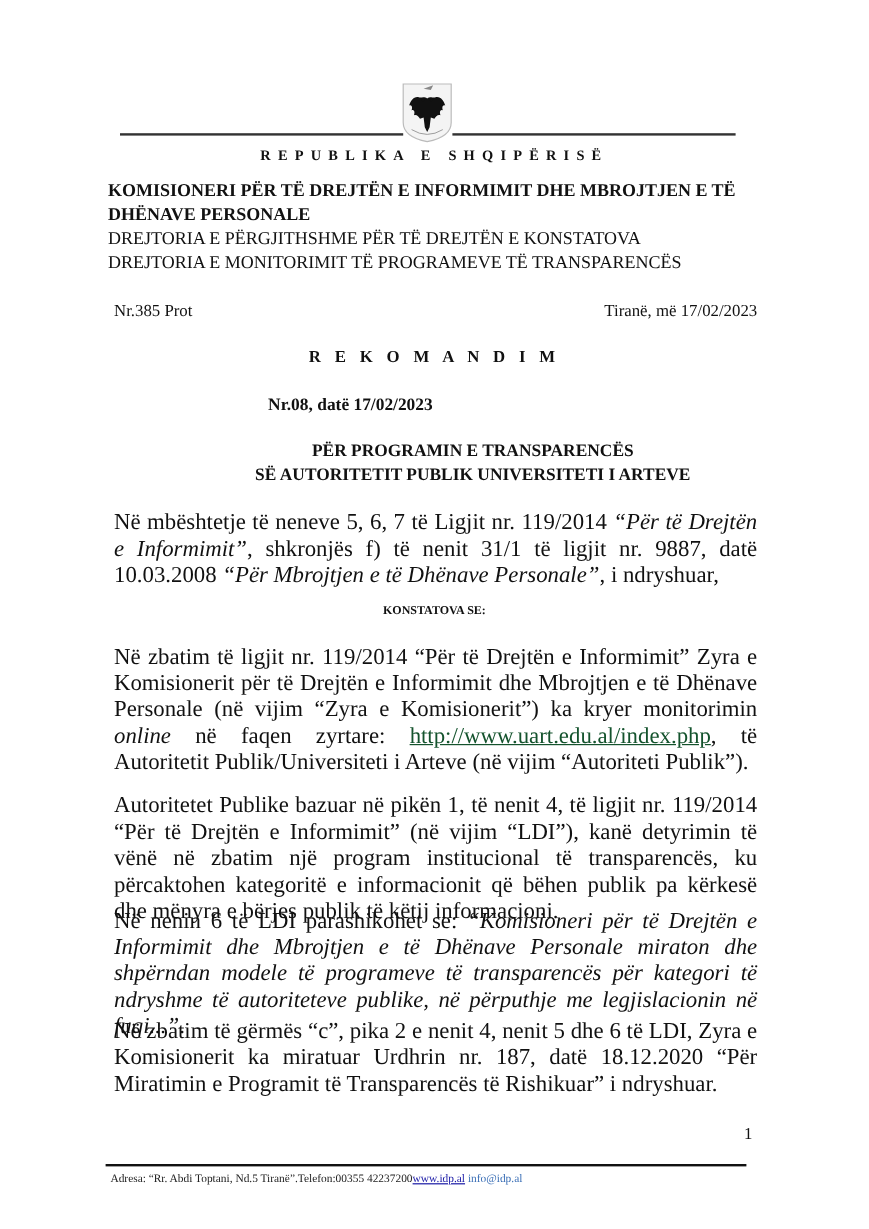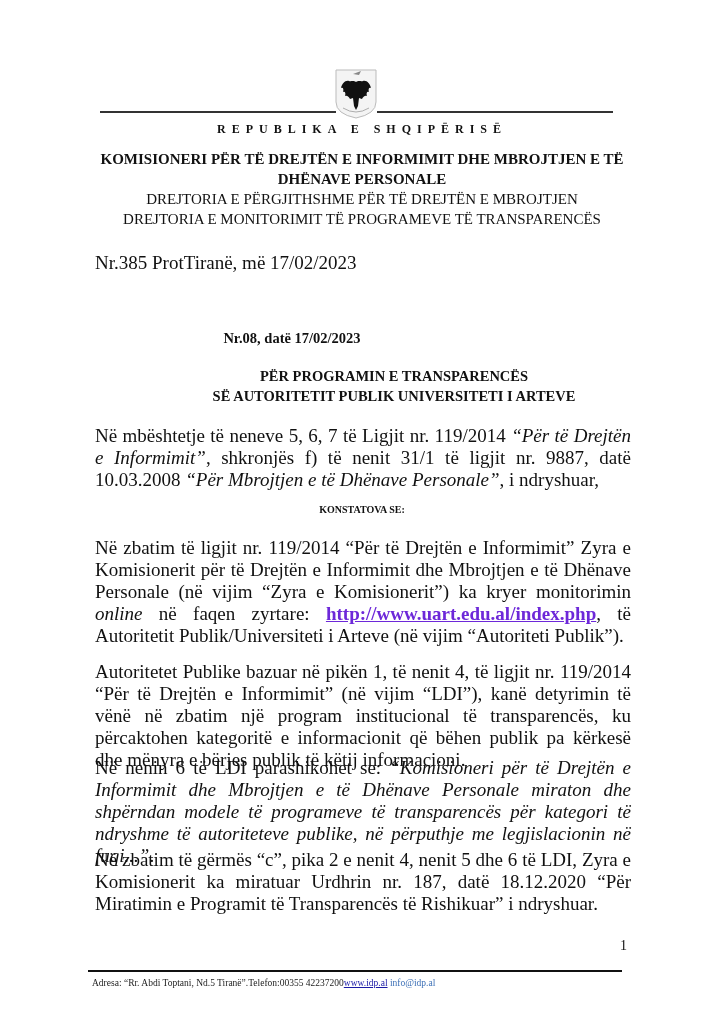--- a/index.html
+++ b/index.html
@@ -18,49 +18,49 @@
     position: absolute; top: 111px; height: 2px; background: #333;
   }
   .header-line.left { left: 100px; width: 236px; }
   .header-line.right { left: 377px; width: 236px; }
   .republic {
     position: absolute; left: 0; width: 724px; top: 122px;
     text-align: center; font-weight: bold; font-size: 12px; letter-spacing: 6px;
   }
   .institution {
     position: absolute; left: 90px; width: 544px; top: 149px;
-    text-align: center; font-size: 15px; line-height: 20px;
+    font-size: 15px; line-height: 20px;
   }
   .institution .bold { font-weight: bold; }
 
   
   .ref-row {
     position: absolute; left: 95px; width: 536px; top: 252px;
-    display: flex; justify-content: flex-start; font-size: 19px;
+    display: flex; justify-content: space-between; font-size: 14px;
   }
 
   .title-rek {
     position: absolute; left: 0; width: 724px; top: 291px;
     text-align: center; font-weight: bold; font-size: 14px; letter-spacing: 4px;
   }
   .title-nr {
     position: absolute; left: 0; width: 584px; top: 330px;
     text-align: center; font-weight: bold; font-size: 14.5px;
   }
   .title-subject {
     position: absolute; left: 0; width: 724px; top: 366px;
     text-align: center; font-weight: bold; font-size: 14.5px; line-height: 20px; padding-left: 32px;
   }
 
   .para {
     position: absolute; left: 95px; width: 536px;
     font-size: 19px; line-height: 22px; text-align: justify;
   }
   .para i { font-style: italic; }
-  .para a { color: #6d28d9; text-decoration: underline; font-weight: bold; }
+  .para a { color: #14532d; text-decoration: underline; }
   .konstatova {
     position: absolute; left: 0; width: 724px; top: 504px;
     text-align: center; font-weight: bold; font-size: 10px;
   }
 
   .page-num {
     position: absolute; left: 620px; top: 938px; font-size: 14px;
   }
   .footer-line {
     position: absolute; left: 88px; width: 534px; top: 970px; height: 2px; background: #111;
@@ -87,29 +87,30 @@
   </svg>
 
   <div class="header-line left"></div>
   <div class="header-line right"></div>
 
   <div class="republic">REPUBLIKA E SHQIPËRISË</div>
 
   <div class="institution">
     <div class="bold">KOMISIONERI PËR TË DREJTËN E INFORMIMIT DHE MBROJTJEN E TË</div>
     <div class="bold">DHËNAVE PERSONALE</div>
-    <div>DREJTORIA E PËRGJITHSHME PËR TË DREJTËN E MBROJTJEN</div>
+    <div>DREJTORIA E PËRGJITHSHME PËR TË DREJTËN E KONSTATOVA</div>
     <div>DREJTORIA E MONITORIMIT TË PROGRAMEVE TË TRANSPARENCËS</div>
   </div>
 
   <div class="ref-row">
     <span>Nr.385 Prot</span>
     <span>Tiranë, më 17/02/2023</span>
   </div>
 
+  <div class="title-rek">R E K O M A N D I M</div>
   <div class="title-nr">Nr.08, datë 17/02/2023</div>
   <div class="title-subject">
     <div>PËR PROGRAMIN E TRANSPARENCËS</div>
     <div>SË AUTORITETIT PUBLIK UNIVERSITETI I ARTEVE</div>
   </div>
 
   <div class="para" style="top:425px;"><span>Në mbështetje të neneve 5, 6, 7 të Ligjit nr. 119/2014 </span><i>“Për të Drejtën e Informimit”</i><span>, shkronjës f) të nenit 31/1 të ligjit nr. 9887, datë 10.03.2008 </span><i>“Për Mbrojtjen e të Dhënave Personale”</i><span>, i ndryshuar,</span></div>
 
   <div class="konstatova">KONSTATOVA SE:</div>
 

